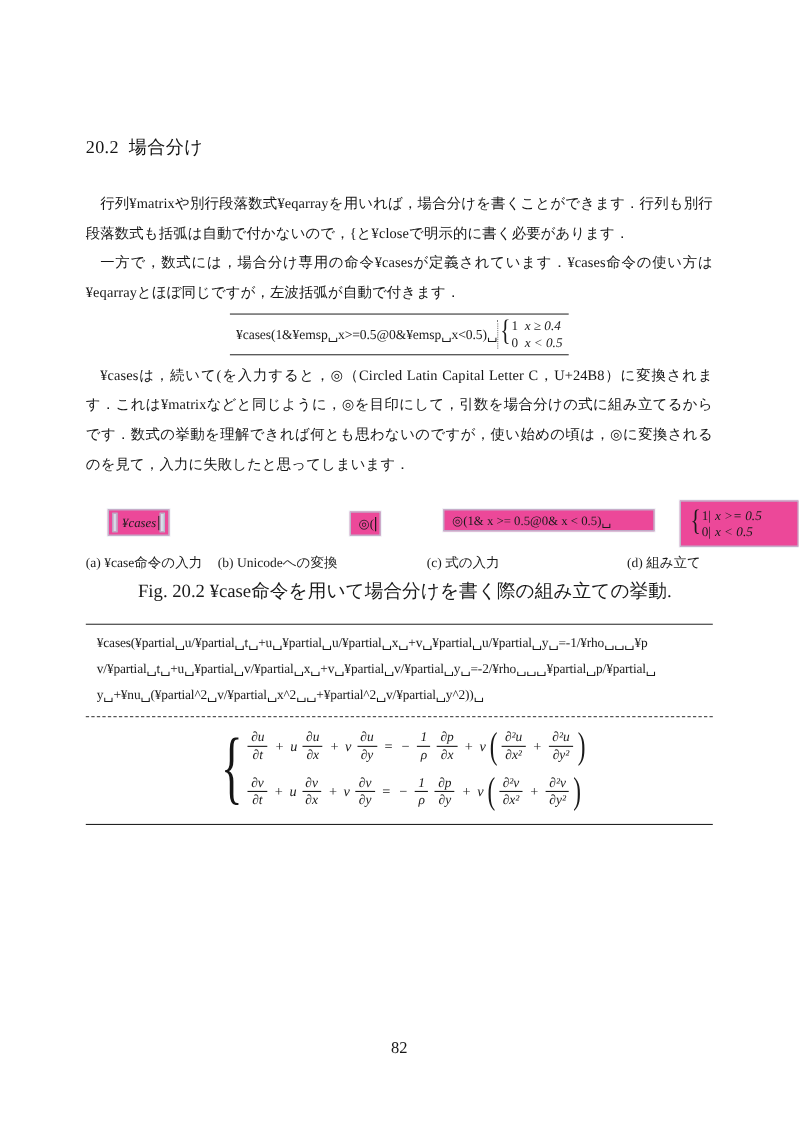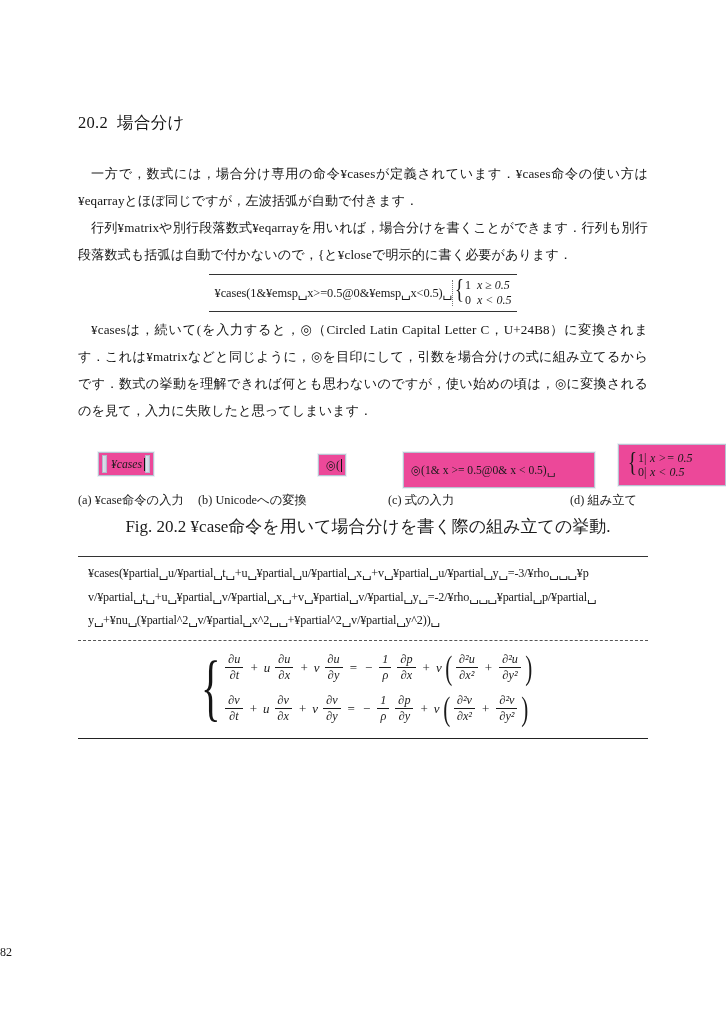--- a/index.html
+++ b/index.html
@@ -18,21 +18,21 @@
   .page {
     position: absolute;
     left: 0; top: 0;
     width: 726px;
     height: 1024px;
     background: #fff;
   }
   .content {
     position: absolute;
     left: 78px;
-    top: 112px;
+    top: 123px;
     width: 570px;
   }
 
   
   .section-heading {
     font-size: 16.5px;
     font-weight: normal;
     letter-spacing: 0.3px;
     margin: 0 0 26px 0;
     color: #141414;
@@ -142,21 +142,21 @@
     width: 1px;
     height: 13px;
     background: #111;
     margin-left: 1px;
     vertical-align: middle;
   }
   .italic-serif { font-style: italic; }
 
   .panel-a { left: 20px;  top: 8px;  width: 56px; height: 24px; }
   .panel-b { left: 240px; top: 10px; width: 28px; height: 22px; }
-  .panel-c { left: 325px; top: 8px;  width: 192px; height: 36px; }
+  .panel-c { left: 325px; top: 8px;  width: 192px; height: 20px; }
   .panel-d { left: 540px; top: 0px;  width: 108px; height: 42px; }
 
   .panel-d .body { align-items: center; }
 
   
   .fig-captions {
     position: relative;
     height: 20px;
     font-size: 12.3px;
     margin-top: 2px;
@@ -245,47 +245,48 @@
     font-style: normal;
     margin: 0 -1px;
   }
 
   
   .page-number {
     position: absolute;
     left: 0;
     right: 0;
     top: 945px;
-    font-size: 12px;
+    text-align: center;
+    font-size: 15px;
     color: #171717;
   }
 </style>
 </head>
 <body>
 
 <div class="page">
   <div class="content">
 
     <h2 class="section-heading">
       <span class="num">20.2</span><span>場合分け</span>
     </h2>
 
+    <p class="para">行列¥matrixや別行段落数式¥eqarrayを用いれば，場合分けを書くことができます．行列も別行段落数式も括弧は自動で付かないので，{と¥closeで明示的に書く必要があります．</p>
     <p class="para">一方で，数式には，場合分け専用の命令¥casesが定義されています．¥cases命令の使い方は¥eqarrayとほぼ同じですが，左波括弧が自動で付きます．</p>
-    <p class="para">行列¥matrixや別行段落数式¥eqarrayを用いれば，場合分けを書くことができます．行列も別行段落数式も括弧は自動で付かないので，{と¥closeで明示的に書く必要があります．</p>
 
     <div class="code-sample">
       <div class="code-sample-inner">
         <span class="code-text">¥cases(1&amp;¥emsp␣x&gt;=0.5@0&amp;¥emsp␣x&lt;0.5)␣</span>
         <span class="divider-dots"></span>
         <span class="cases">
           <span class="cases-brace">{</span>
           <span class="cases-rows">
             <span class="cases-row">
               <span class="cases-val">1</span>
-              <span class="cases-cond">x ≥ 0.5</span>
+              <span class="cases-cond">x ≥ 0.4</span>
             </span>
             <span class="cases-row">
               <span class="cases-val">0</span>
               <span class="cases-cond">x &lt; 0.5</span>
             </span>
           </span>
         </span>
       </div>
     </div>
 
@@ -333,21 +334,21 @@
       <span class="cap-a">(a) ¥case命令の入力</span>
       <span class="cap-b">(b) Unicodeへの変換</span>
       <span class="cap-c">(c) 式の入力</span>
       <span class="cap-d">(d) 組み立て</span>
     </div>
 
     <div class="fig-title">Fig. 20.2  ¥case命令を用いて場合分けを書く際の組み立ての挙動.</div>
 
 
     <div class="code-block">
-      <div class="cl">¥cases(¥partial␣u/¥partial␣t␣+u␣¥partial␣u/¥partial␣x␣+v␣¥partial␣u/¥partial␣y␣=-3/¥rho␣␣␣¥p</div>
+      <div class="cl">¥cases(¥partial␣u/¥partial␣t␣+u␣¥partial␣u/¥partial␣x␣+v␣¥partial␣u/¥partial␣y␣=-1/¥rho␣␣␣¥p</div>
       <div class="cl">v/¥partial␣t␣+u␣¥partial␣v/¥partial␣x␣+v␣¥partial␣v/¥partial␣y␣=-2/¥rho␣␣␣¥partial␣p/¥partial␣</div>
       <div class="cl">y␣+¥nu␣(¥partial^2␣v/¥partial␣x^2␣␣+¥partial^2␣v/¥partial␣y^2))␣</div>
     </div>
     <div class="dashed-rule"></div>
 
     <div class="eq-block">
       <span class="big-brace">{</span>
       <span class="eq-rows">
 
         <span class="eq-line">

